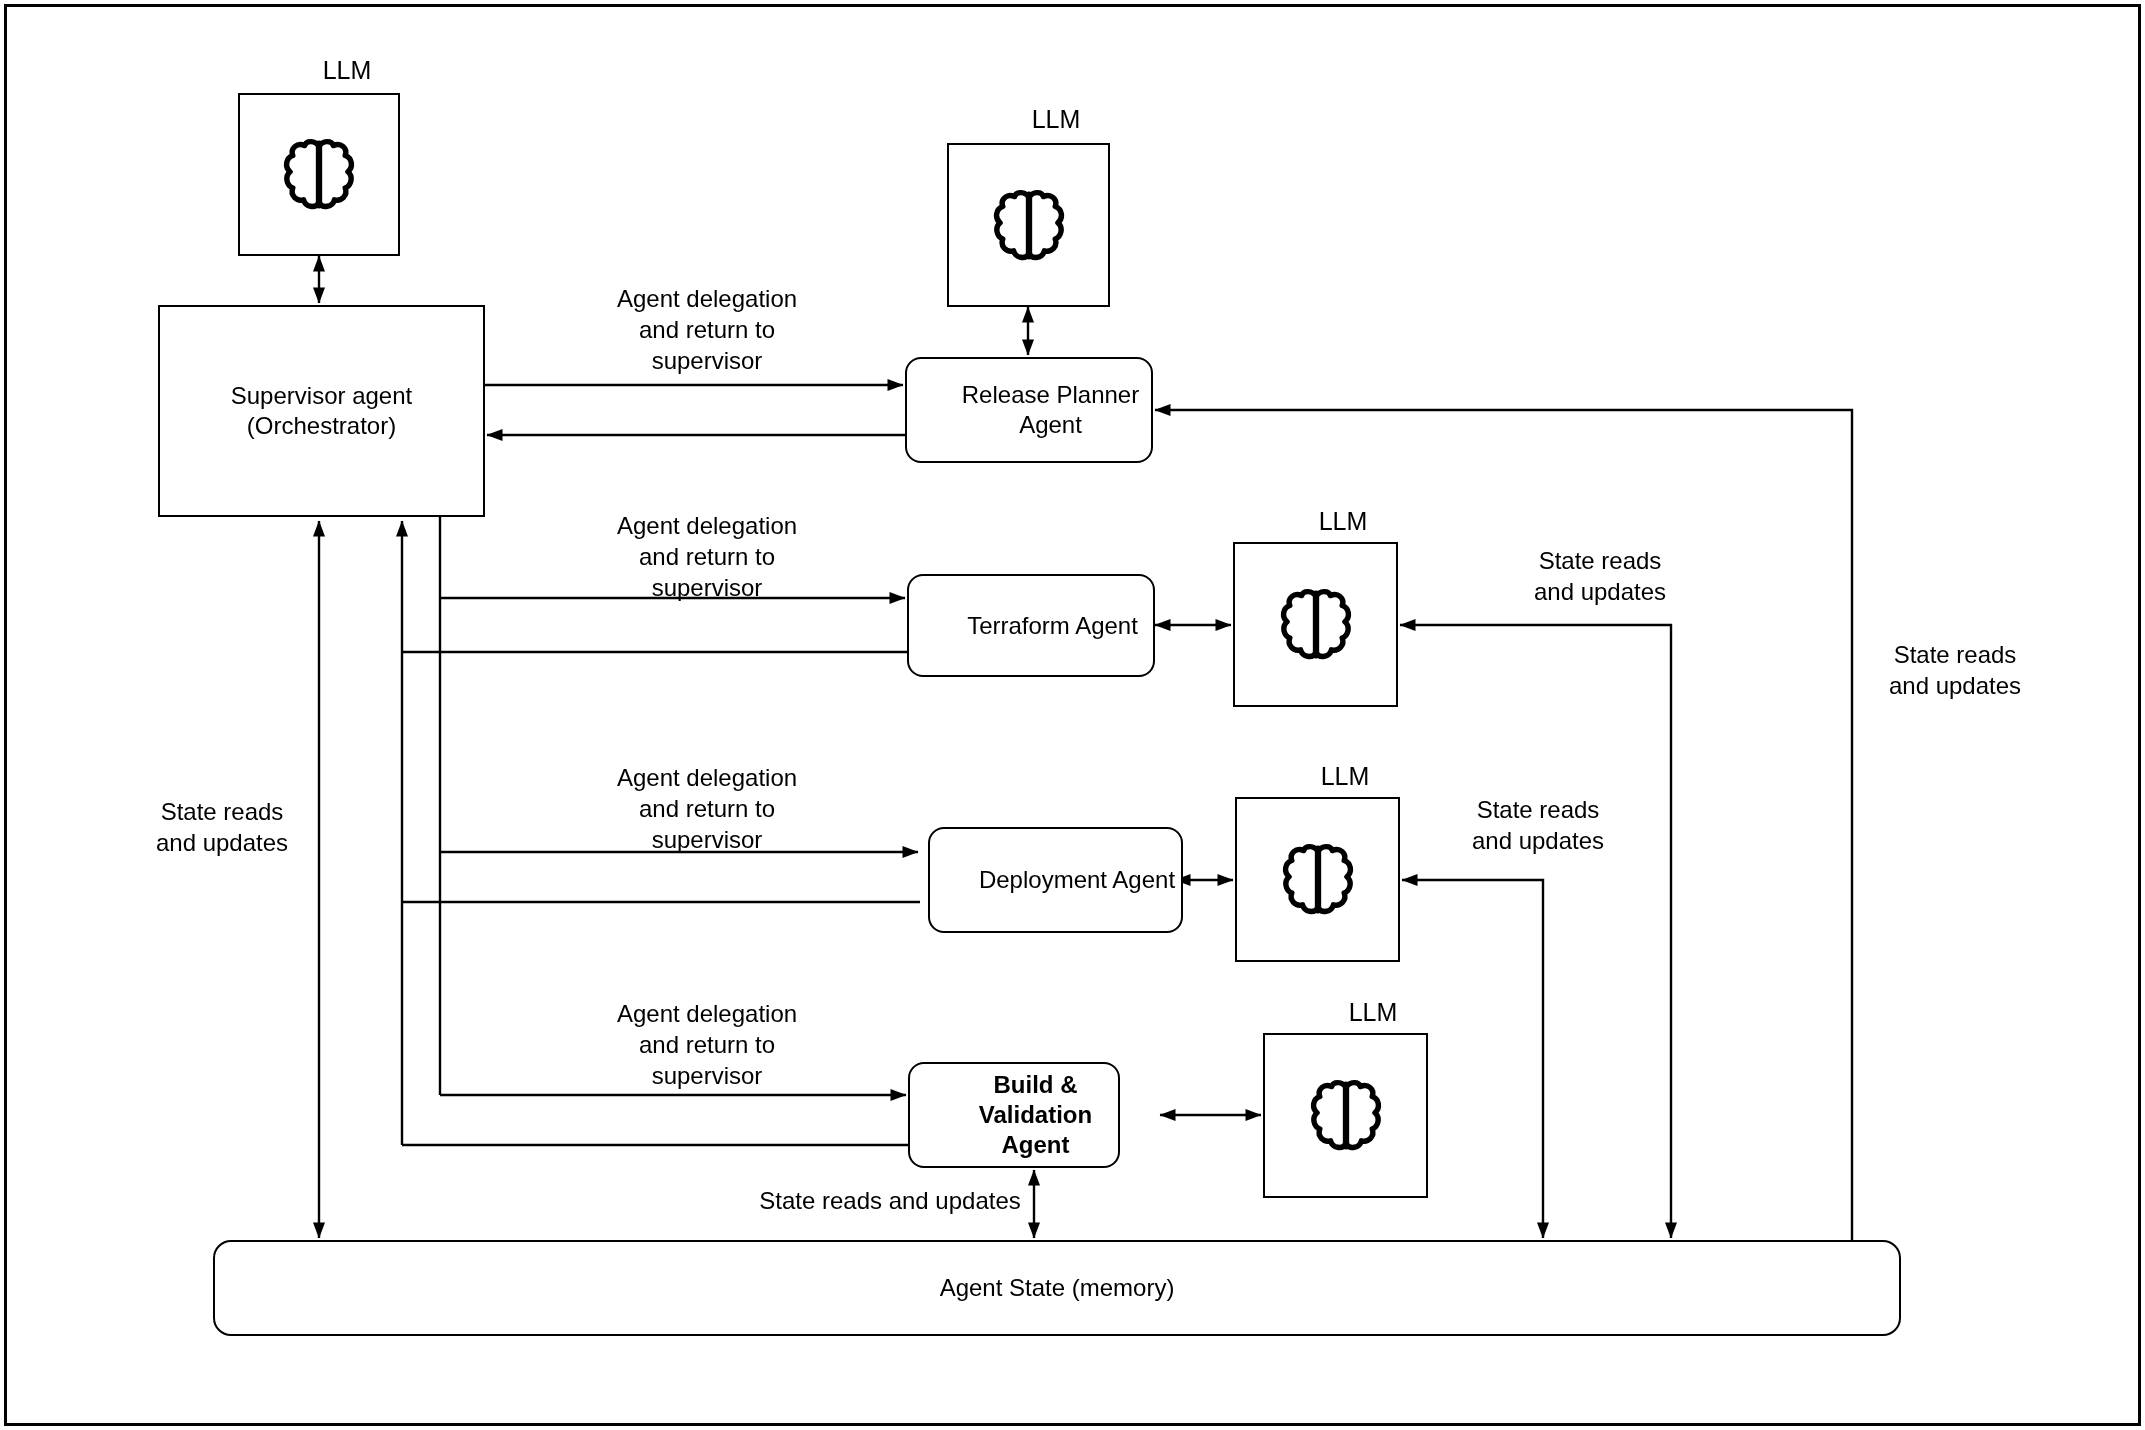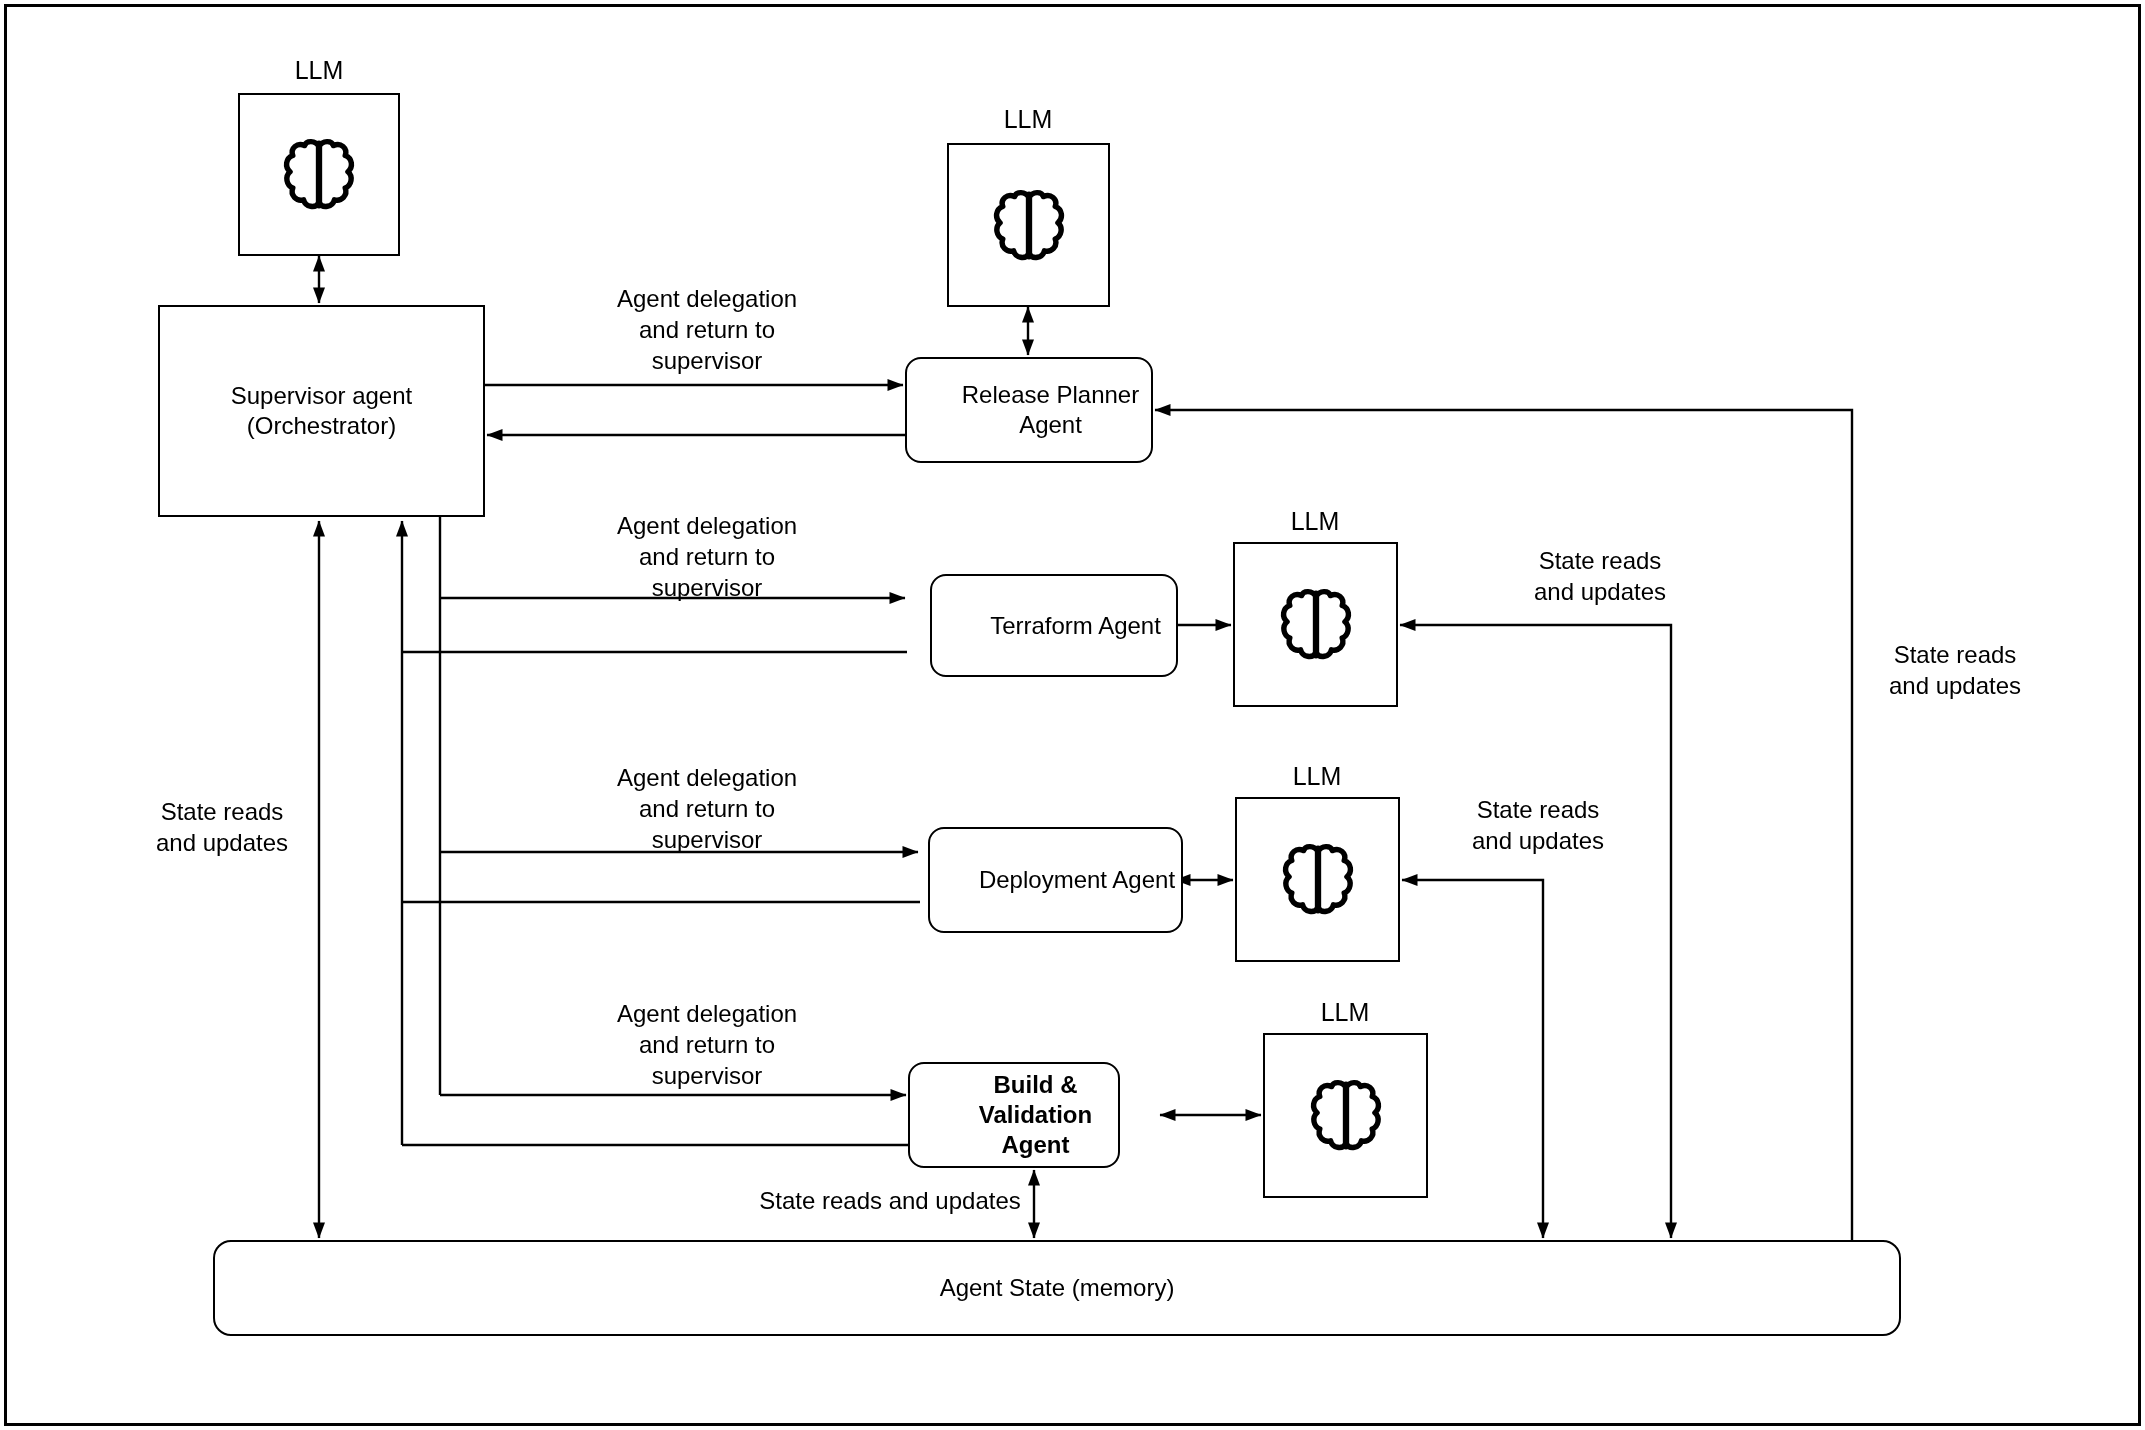--- a/index.html
+++ b/index.html
@@ -59,20 +59,21 @@
     white-space: pre-line;
     font-size: 24px;
     line-height: 31px;
     background: transparent;
   }
   .llm-caption {
     position: absolute;
     transform: translate(-50%, -50%);
     font-size: 25px;
     white-space: nowrap;
+    margin-left: 28px;
   }
 </style>
 </head>
 <body>
 
 <div id="canvas">
 
   <div class="outer-frame"></div>
 
   <svg width="0" height="0" style="position:absolute">
@@ -146,21 +147,21 @@
   <div class="llm-caption" style="left:1315px; top:521px;">LLM</div>
   <div class="llm-caption" style="left:1317px; top:776px;">LLM</div>
   <div class="llm-caption" style="left:1345px; top:1012px;">LLM</div>
 
   <div class="node" style="left:158px; top:305px; width:327px; height:212px;">Supervisor agent
 (Orchestrator)</div>
 
   <div class="node rounded" style="left:905px; top:357px; width:248px; height:106px;">Release Planner
 Agent</div>
 
-  <div class="node rounded" style="left:930px; top:574px; width:248px; height:103px;">Terraform Agent</div>
+  <div class="node rounded" style="left:907px; top:574px; width:248px; height:103px;">Terraform Agent</div>
 
   <div class="node rounded" style="left:920px; top:827px; width:255px; height:106px;margin-left:8px;">Deployment Agent</div>
 
   <div class="node rounded" style="left:908px; top:1062px; width:212px; height:106px;font-weight:bold;">Build &amp; Validation
 Agent</div>
 
   <div class="node" style="left:213px; top:1240px; width:1688px; height:96px; border-radius:18px;">Agent State (memory)</div>
 
   <div class="edge-label" style="left:707px; top:329px;">Agent delegation
 and return to

